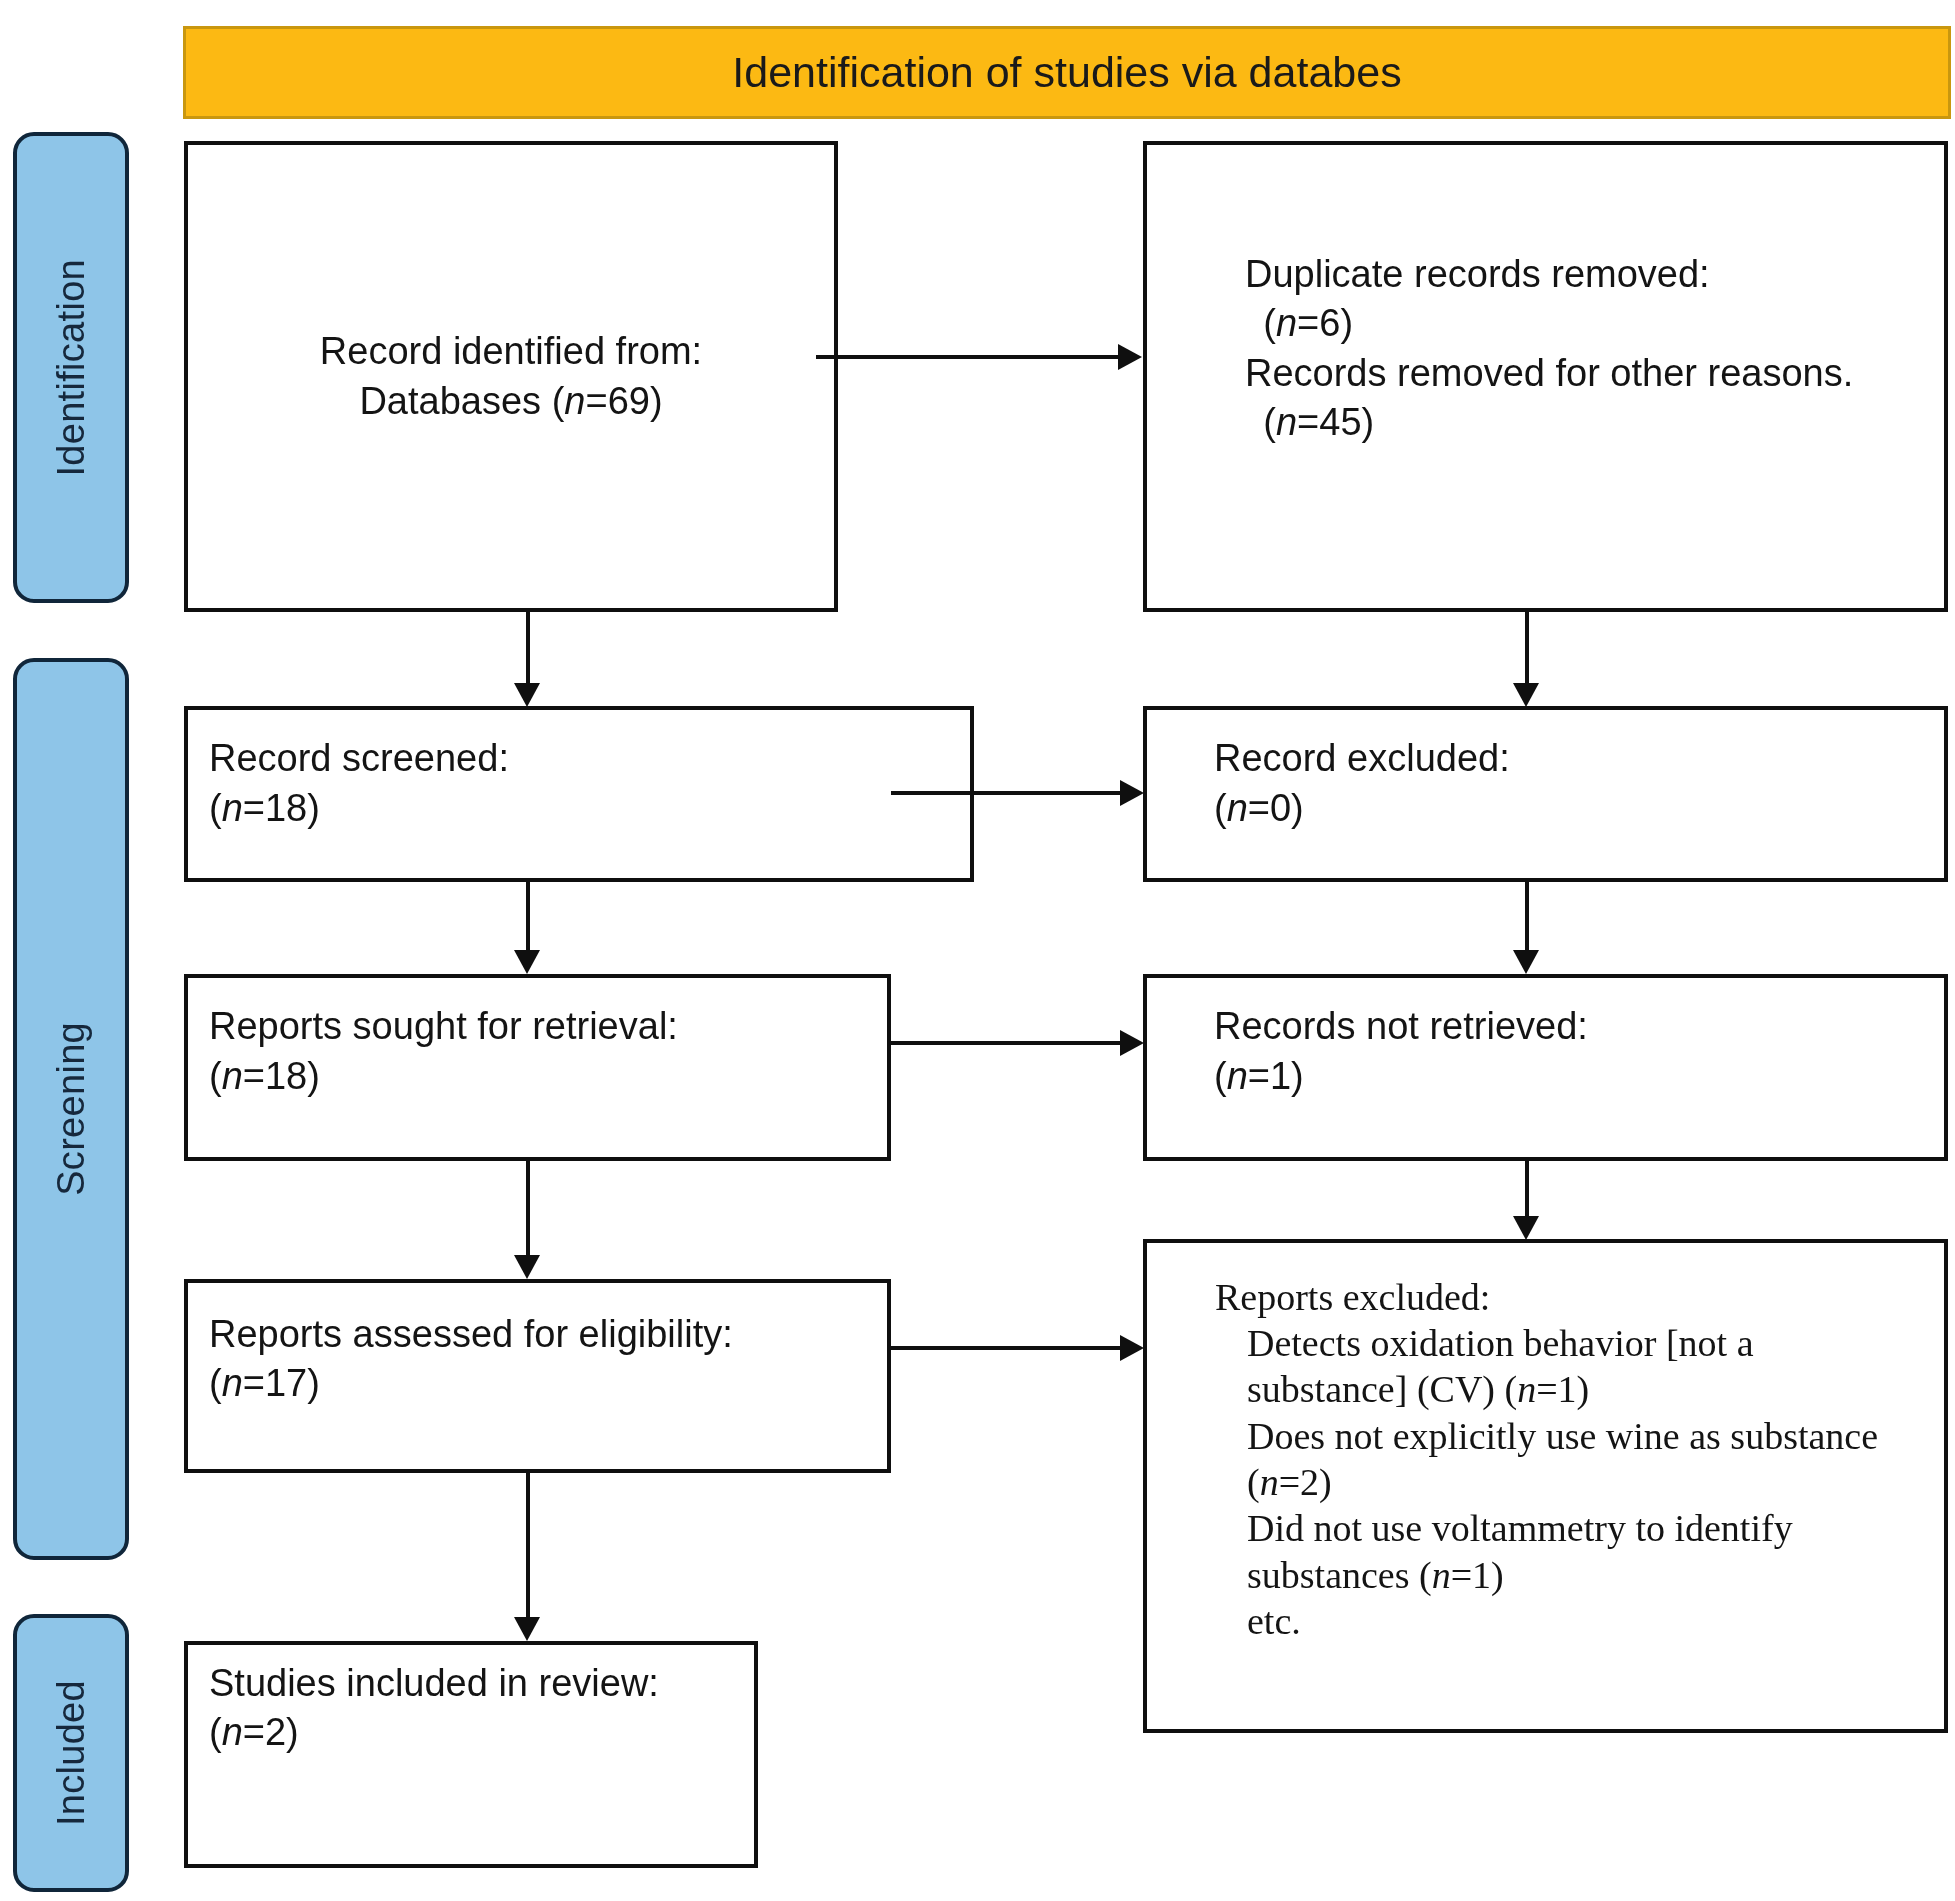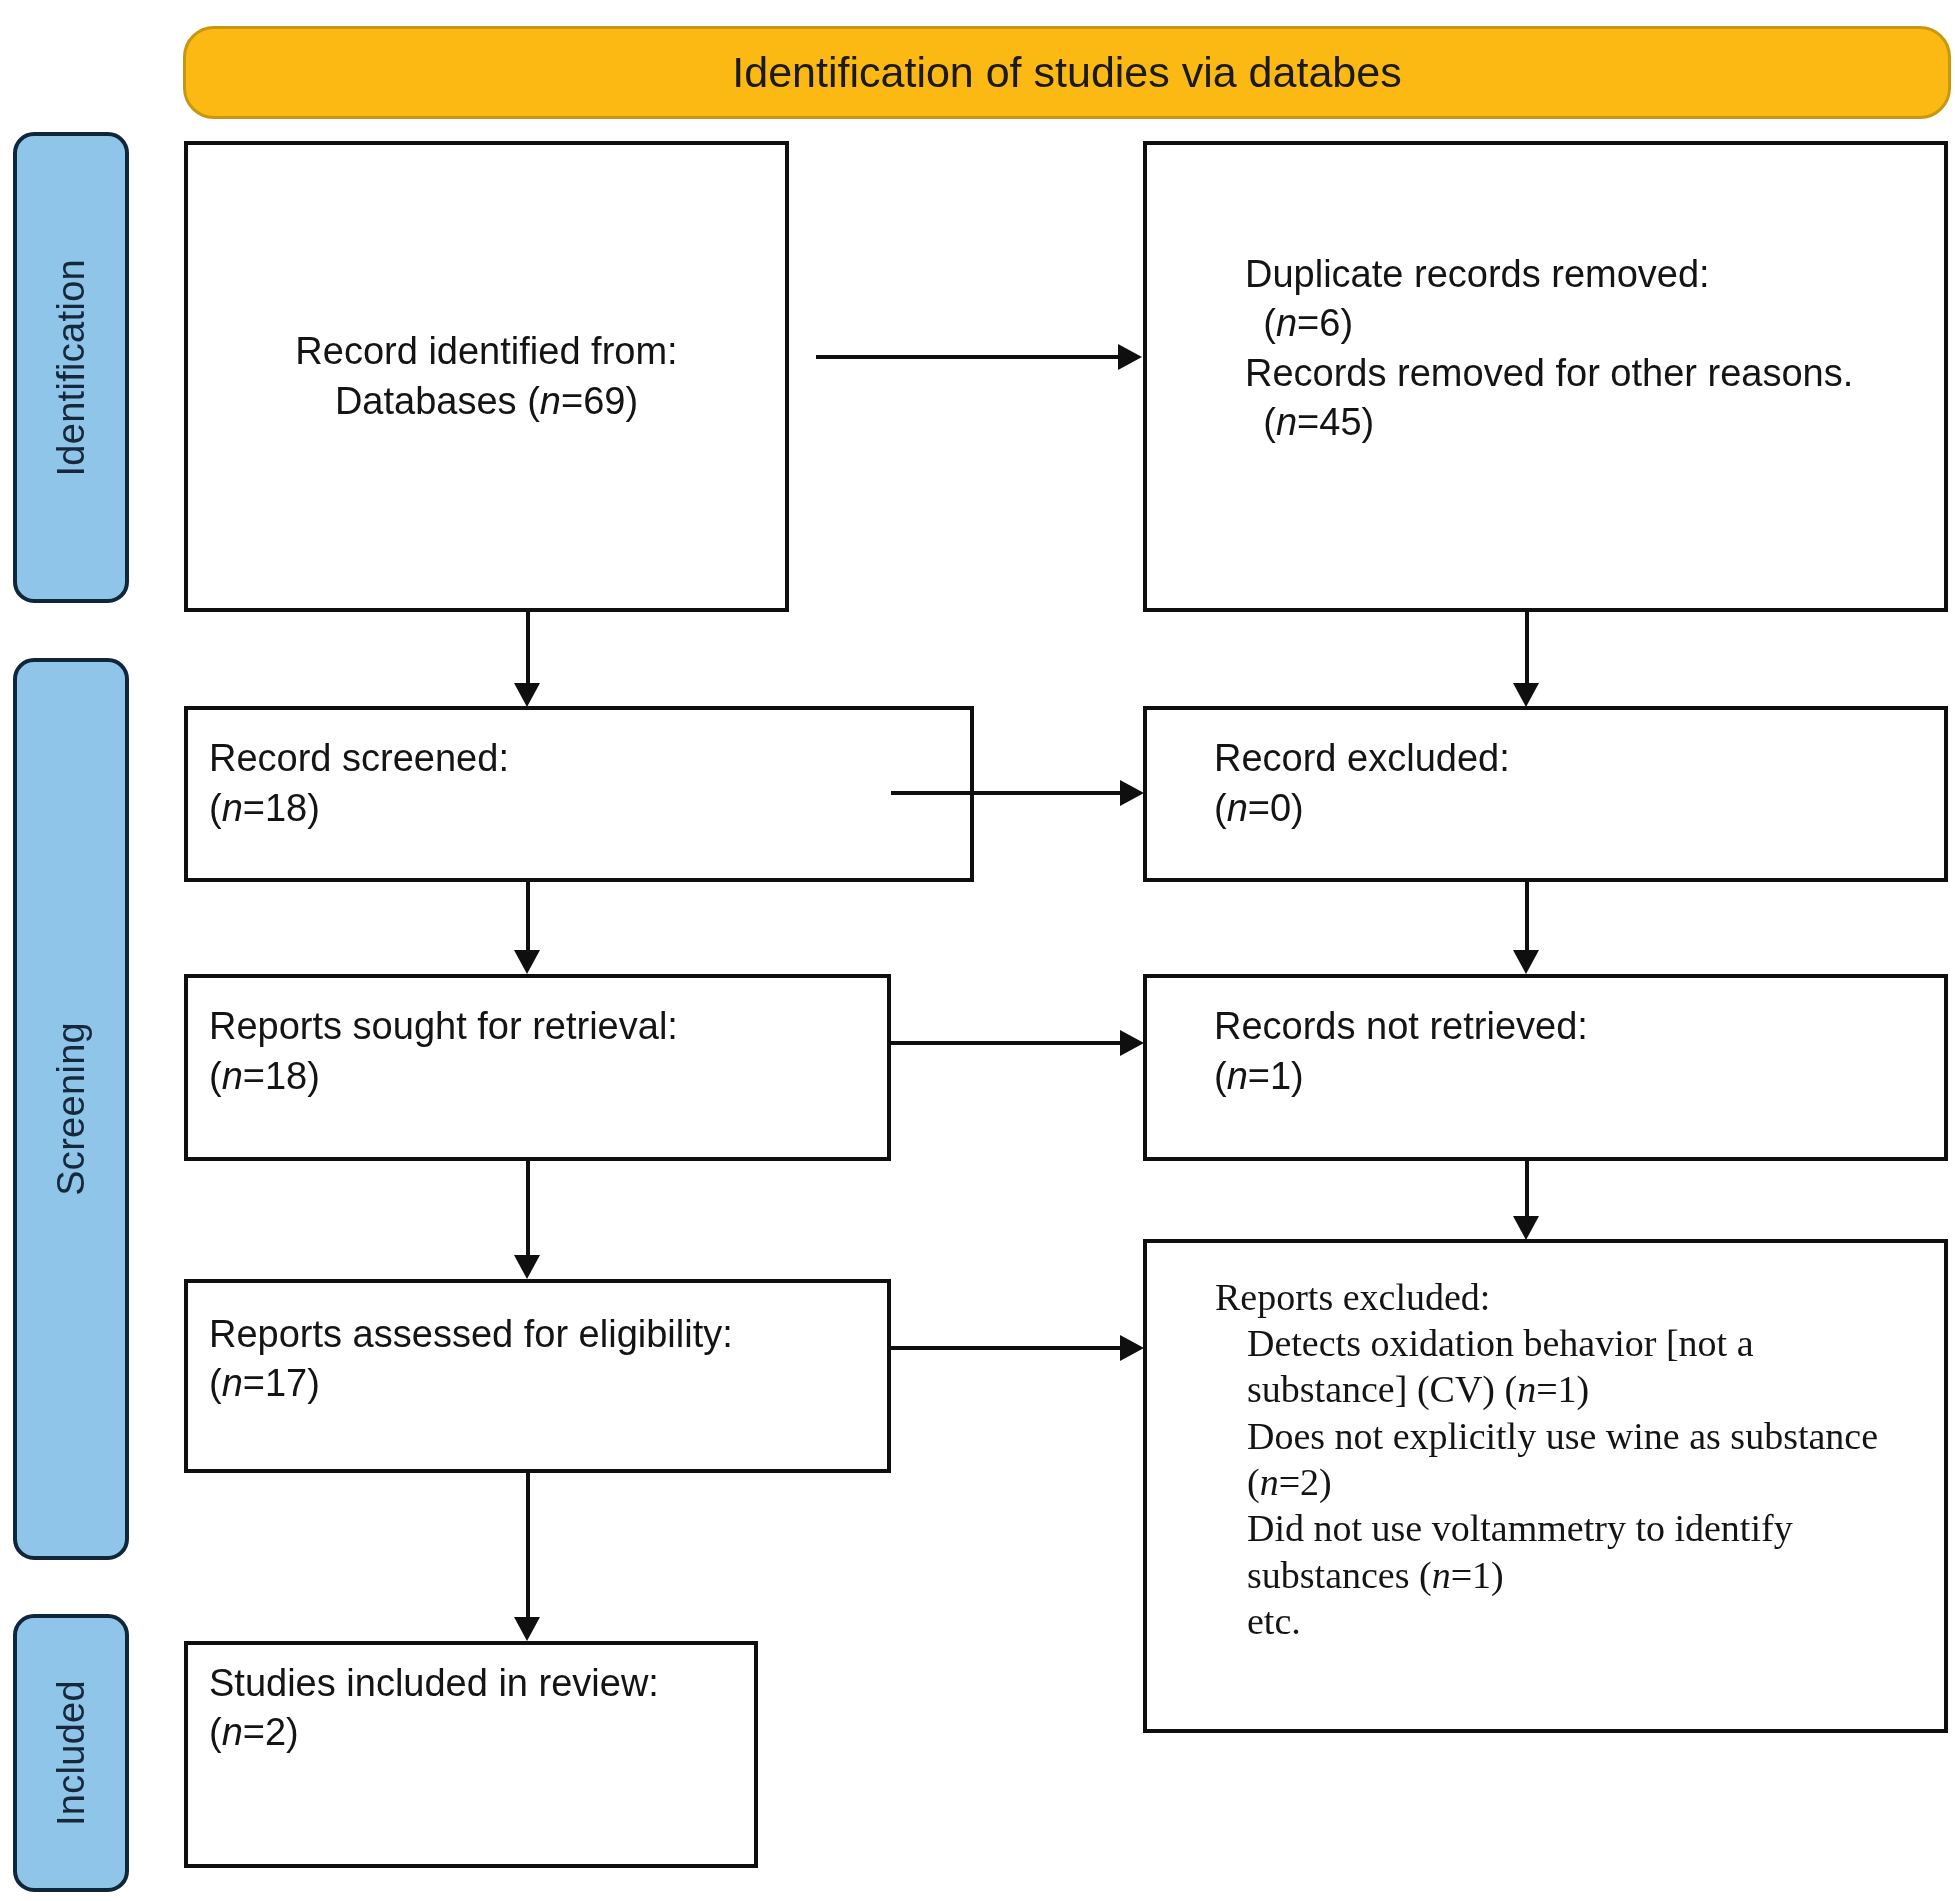--- a/index.html
+++ b/index.html
@@ -107,37 +107,37 @@
     border-top: 13.4px solid transparent;
     border-bottom: 13.4px solid transparent;
     border-left: 24.4px solid #0f0f0f;
   }
 </style>
 </head>
 <body>
 
 <div id="canvas">
 
-  <div class="banner" style="left:183px; top:25.6px; width:1768px; height:93px;border-radius:31px;">
+  <div class="banner" style="left:183px; top:25.6px; width:1768px; height:93px;">
     <span class="banner-text">Identification of studies via databes</span>
   </div>
 
   <div class="stage-pill" style="left:13.4px; top:132px; width:116px; height:471px;">
     <span class="stage-label">Identification</span>
   </div>
 
   <div class="stage-pill" style="left:13.4px; top:658px; width:116px; height:902px;">
     <span class="stage-label">Screening</span>
   </div>
 
   <div class="stage-pill" style="left:13.4px; top:1614px; width:116px; height:278px;">
     <span class="stage-label">Included</span>
   </div>
 
-  <div class="flow-box vcenter" style="left:184px; top:141px; width:605px; height:471px; align-items:center; text-align:center;">
+  <div class="flow-box vcenter" style="left:184px; top:141px; width:654px; height:471px; align-items:center; text-align:center;">
     <div class="line">Record identified from:</div>
     <div class="line"><span>Databases (</span><i>n</i><span>=69)</span></div>
   </div>
 
   <div class="flow-box" style="left:1143px; top:141px; width:805px; height:471px; padding-top:105px; padding-left:98px;">
     <div class="line">Duplicate records removed:</div>
     <div class="line indent2"><span>(</span><i>n</i><span>=6)</span></div>
     <div class="line">Records removed for other reasons.</div>
     <div class="line indent2"><span>(</span><i>n</i><span>=45)</span></div>
   </div>

